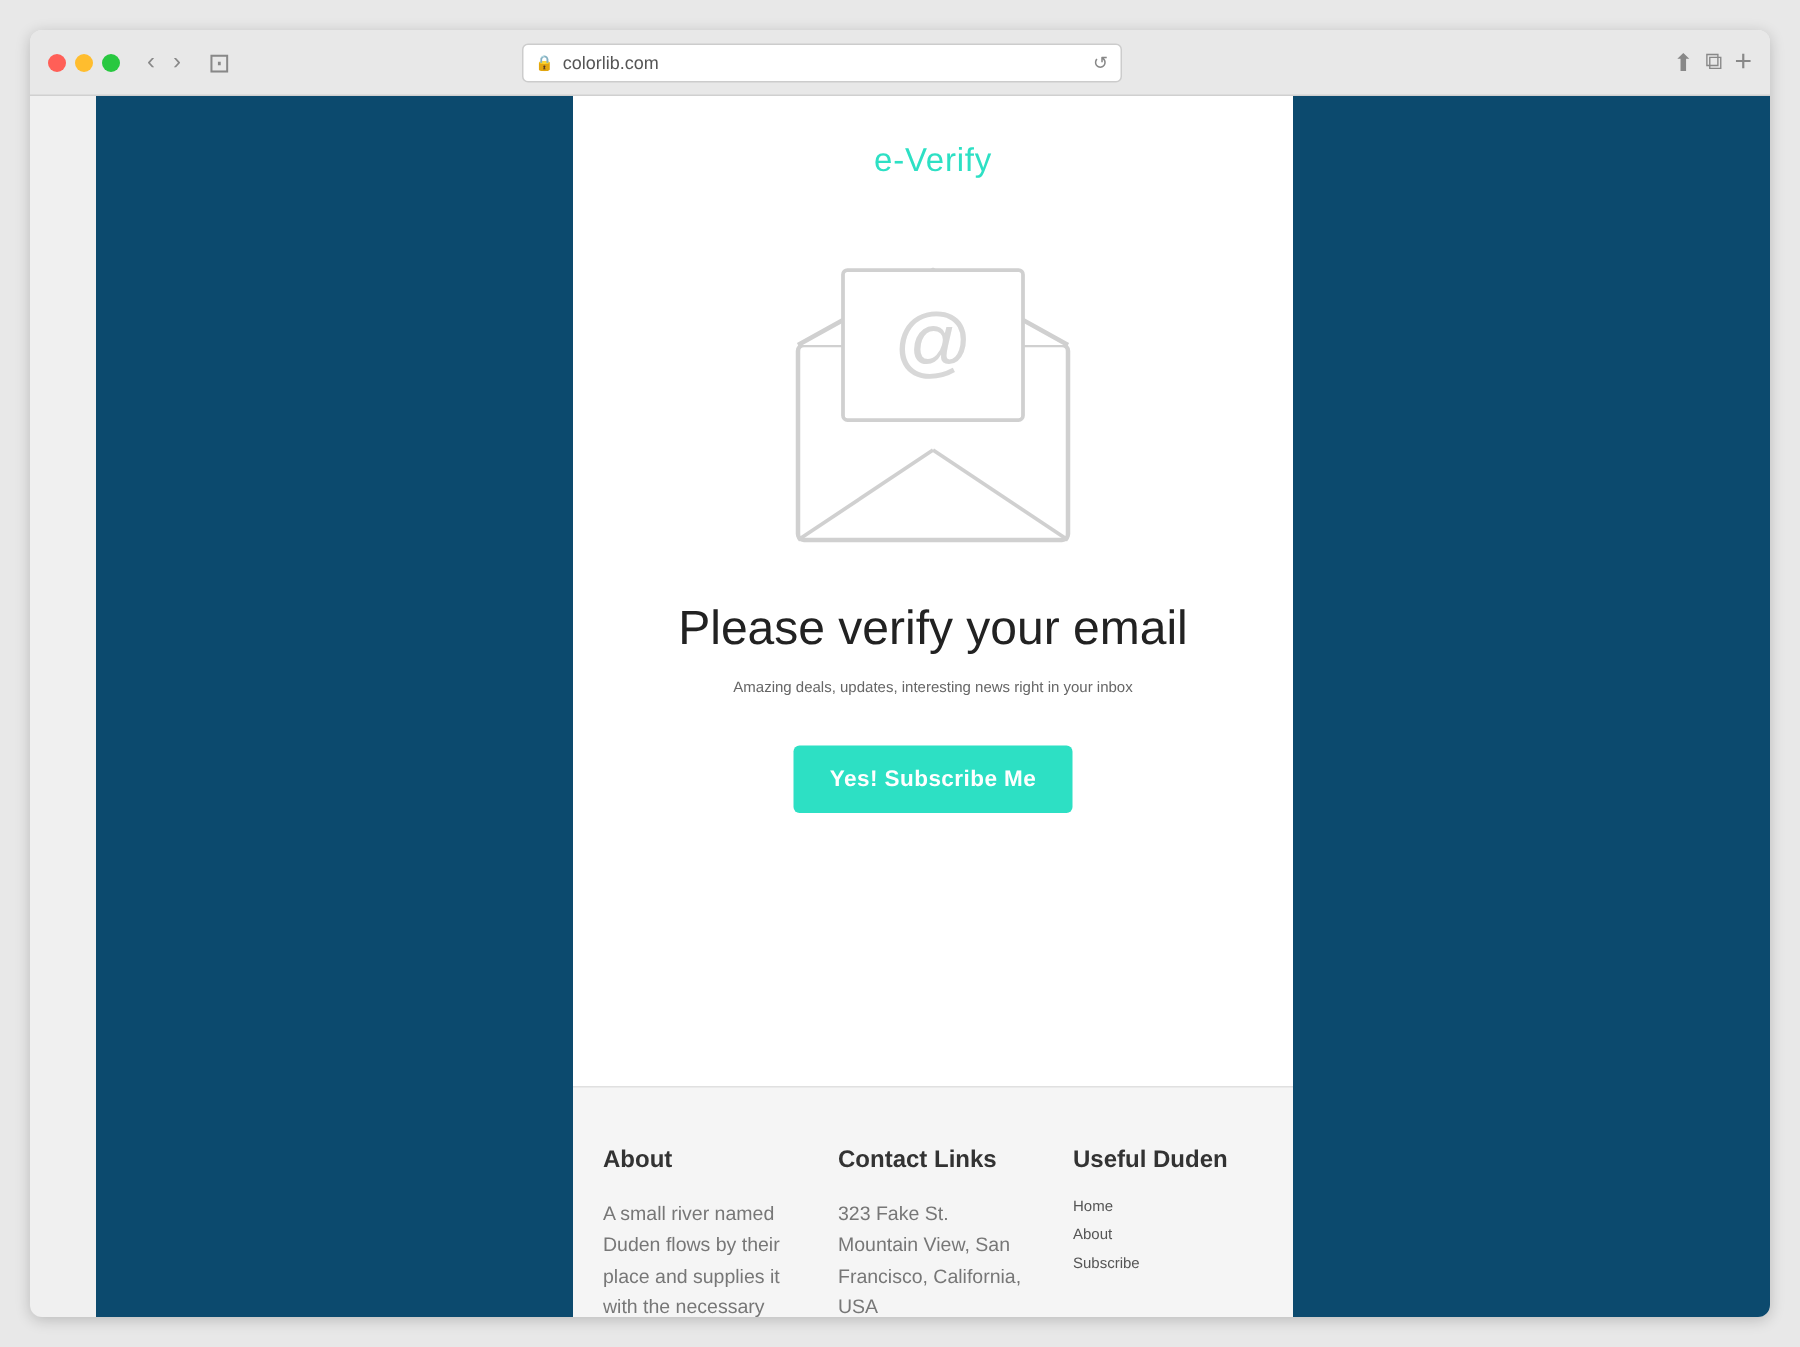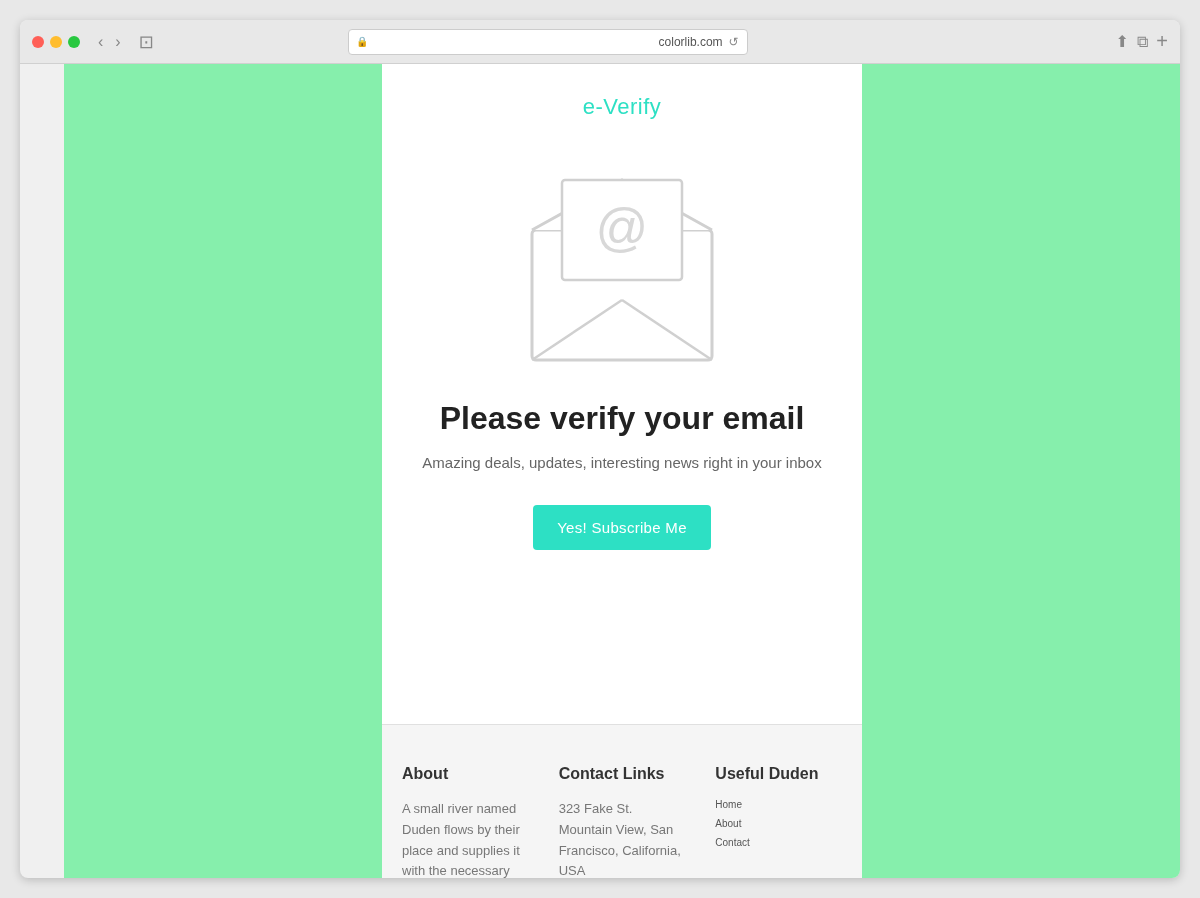--- a/index.html
+++ b/index.html
@@ -90,21 +90,21 @@
 
     .lock-icon {
       color: #888;
       font-size: 10px;
     }
 
     .address-text {
       font-size: 12px;
       color: #555;
       flex: 1;
-      text-align: right;
+      text-align: left;
     }
 
     .refresh-btn {
       background: none;
       border: none;
       color: #888;
       cursor: pointer;
       font-size: 12px;
     }
 
@@ -127,21 +127,21 @@
       background: none;
       border: none;
       color: #888;
       font-size: 20px;
       cursor: pointer;
       font-weight: 300;
     }
 
     
     .page-content {
-      background: #86efac;
+      background: #0c4a6e;
       flex: 1;
       overflow-y: auto;
       margin-left: 44px;
     }
 
     .main-panel {
       background: white;
       width: 480px;
       margin: 0 auto;
       min-height: 660px;
@@ -167,42 +167,42 @@
       position: relative;
     }
 
     .envelope-svg {
       width: 100%;
       height: 100%;
     }
 
     .main-heading {
       font-size: 32px;
-      font-weight: 700;
+      font-weight: 400;
       color: #222;
       text-align: center;
       margin-bottom: 14px;
     }
 
     .sub-text {
-      font-size: 15px;
+      font-size: 10px;
       color: #666;
       text-align: center;
       line-height: 1.6;
       margin-bottom: 30px;
     }
 
     .subscribe-btn {
       background: #2de0c4;
       color: white;
       border: none;
       border-radius: 4px;
       padding: 14px 24px;
       font-size: 15px;
-      font-weight: 400;
+      font-weight: 700;
       cursor: pointer;
       letter-spacing: 0.3px;
     }
 
     
     .footer {
       background: #f5f5f5;
       border-top: 1px solid #e0e0e0;
       padding: 40px 0 30px;
       width: 480px;
@@ -299,18 +299,18 @@
         </div>
         <div class="footer-col">
           <div class="footer-col-title">Contact Links</div>
           <p class="footer-col-text">323 Fake St. Mountain View, San Francisco, California, USA</p>
 
         </div>
         <div class="footer-col">
           <div class="footer-col-title">Useful Duden</div>
           <a class="footer-link">Home</a>
           <a class="footer-link">About</a>
-          <a class="footer-link">Contact</a>
+          <a class="footer-link">Subscribe</a>
         </div>
       </div>
     </div>
   </div>
 </div>
 
 </body></html>

